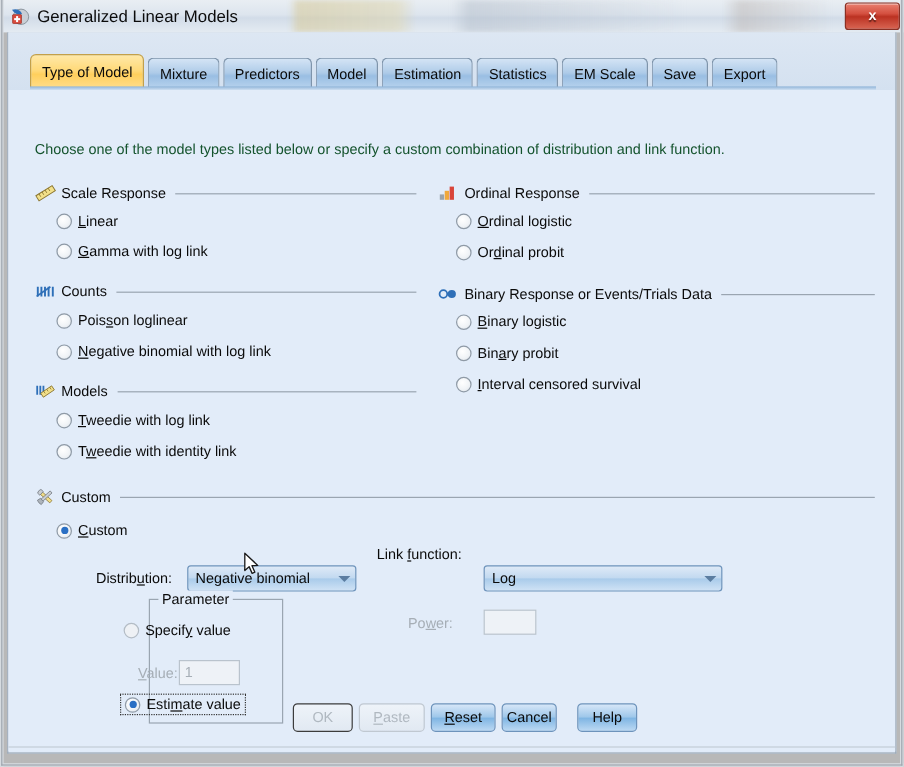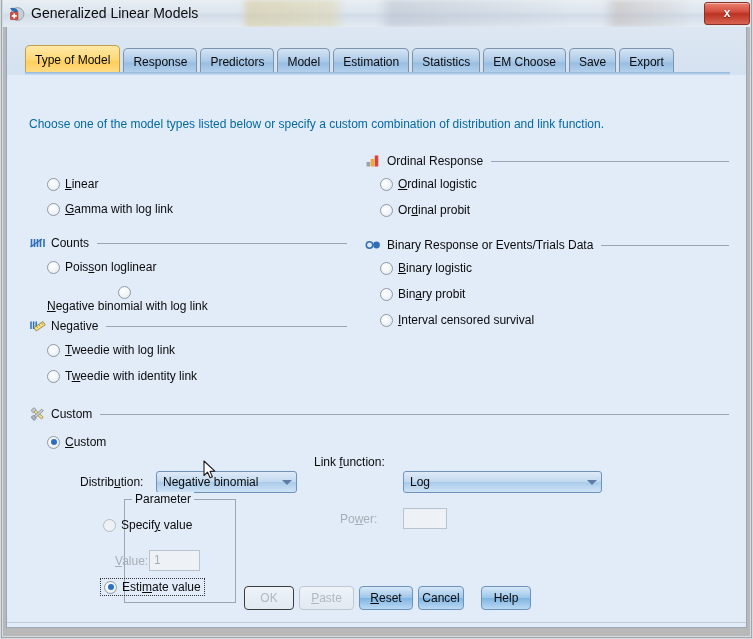--- a/index.html
+++ b/index.html
@@ -150,21 +150,21 @@
   .content {
     position: absolute;
     left: 0; top: 48px;
     width: 739px; height: 551px;
     background: #e2ecf9;
   }
   .intro {
     position: absolute;
     left: 22px; top: 42px;
     font-size: 12px;
-    color: #0369a1;
+    color: #14532d;
     white-space: nowrap;
   }
 
   
   .sect {
     position: absolute;
     display: flex;
     align-items: center;
   }
   .sect-icon {
@@ -357,36 +357,51 @@
     </span>
     <span class="title-text">Generalized Linear Models</span>
     <div class="close-btn">x</div>
   </div>
 
   <div class="client">
 
     <div class="tabstrip">
       <div class="tabs">
         <div class="tab active">Type of Model</div>
-        <div class="tab">Response</div>
+        <div class="tab">Mixture</div>
         <div class="tab">Predictors</div>
         <div class="tab">Model</div>
         <div class="tab">Estimation</div>
         <div class="tab">Statistics</div>
-        <div class="tab">EM Choose</div>
+        <div class="tab">EM Scale</div>
         <div class="tab">Save</div>
         <div class="tab">Export</div>
       </div>
       <div class="tab-underline"></div>
     </div>
 
     <div class="content">
 
       <div class="intro">Choose one of the model types listed below or specify a custom combination of distribution and link function.</div>
 
+      <div class="sect" style="left:22px; top:78px; width:318px;">
+        <span class="sect-icon">
+          <svg width="18" height="16" viewBox="0 0 18 16">
+            <g transform="rotate(-32 9 8)">
+              <rect x="1" y="5.5" width="16" height="5" fill="#f2e08a" stroke="#8a7530" stroke-width="0.8"></rect>
+              <line x1="4" y1="5.5" x2="4" y2="8.3" stroke="#8a7530" stroke-width="0.7"></line>
+              <line x1="7" y1="5.5" x2="7" y2="8.3" stroke="#8a7530" stroke-width="0.7"></line>
+              <line x1="10" y1="5.5" x2="10" y2="8.3" stroke="#8a7530" stroke-width="0.7"></line>
+              <line x1="13" y1="5.5" x2="13" y2="8.3" stroke="#8a7530" stroke-width="0.7"></line>
+            </g>
+          </svg>
+        </span>
+        <span class="sect-label">Scale Response</span>
+        <span class="sect-rule"></span>
+      </div>
 
       <div class="radio-row" style="left:40px; top:102px;">
         <span class="radio"></span>
         <span class="rlabel"><u>L</u>inear</span>
       </div>
       <div class="radio-row" style="left:40px; top:127px;">
         <span class="radio"></span>
         <span class="rlabel"><u>G</u>amma with log link</span>
       </div>
 
@@ -406,42 +421,42 @@
           </svg>
         </span>
         <span class="sect-label">Counts</span>
         <span class="sect-rule"></span>
       </div>
 
       <div class="radio-row" style="left:40px; top:185px;">
         <span class="radio"></span>
         <span class="rlabel">Pois<u>s</u>on loglinear</span>
       </div>
-      <div class="radio-row" style="left:40px; top:211px;flex-direction:column;">
+      <div class="radio-row" style="left:40px; top:211px;">
         <span class="radio"></span>
         <span class="rlabel"><u>N</u>egative binomial with log link</span>
       </div>
 
       <div class="sect" style="left:22px; top:243px; width:318px;">
         <span class="sect-icon">
           <svg width="18" height="16" viewBox="0 0 18 16">
             <g stroke="#2e6fb8" stroke-width="1.5">
               <line x1="2" y1="3.5" x2="2" y2="11"></line>
               <line x1="4.6" y1="3.5" x2="4.6" y2="11"></line>
               <line x1="7.2" y1="3.5" x2="7.2" y2="11"></line>
             </g>
             <g transform="rotate(-34 11 8)">
               <rect x="5" y="6" width="11" height="4" fill="#f2e08a" stroke="#8a7530" stroke-width="0.7"></rect>
               <line x1="8" y1="6" x2="8" y2="8.2" stroke="#8a7530" stroke-width="0.6"></line>
               <line x1="11" y1="6" x2="11" y2="8.2" stroke="#8a7530" stroke-width="0.6"></line>
               <line x1="14" y1="6" x2="14" y2="8.2" stroke="#8a7530" stroke-width="0.6"></line>
             </g>
           </svg>
         </span>
-        <span class="sect-label">Negative</span>
+        <span class="sect-label">Models</span>
         <span class="sect-rule"></span>
       </div>
 
       <div class="radio-row" style="left:40px; top:268px;">
         <span class="radio"></span>
         <span class="rlabel"><u>T</u>weedie with log link</span>
       </div>
       <div class="radio-row" style="left:40px; top:294px;">
         <span class="radio"></span>
         <span class="rlabel">T<u>w</u>eedie with identity link</span>

